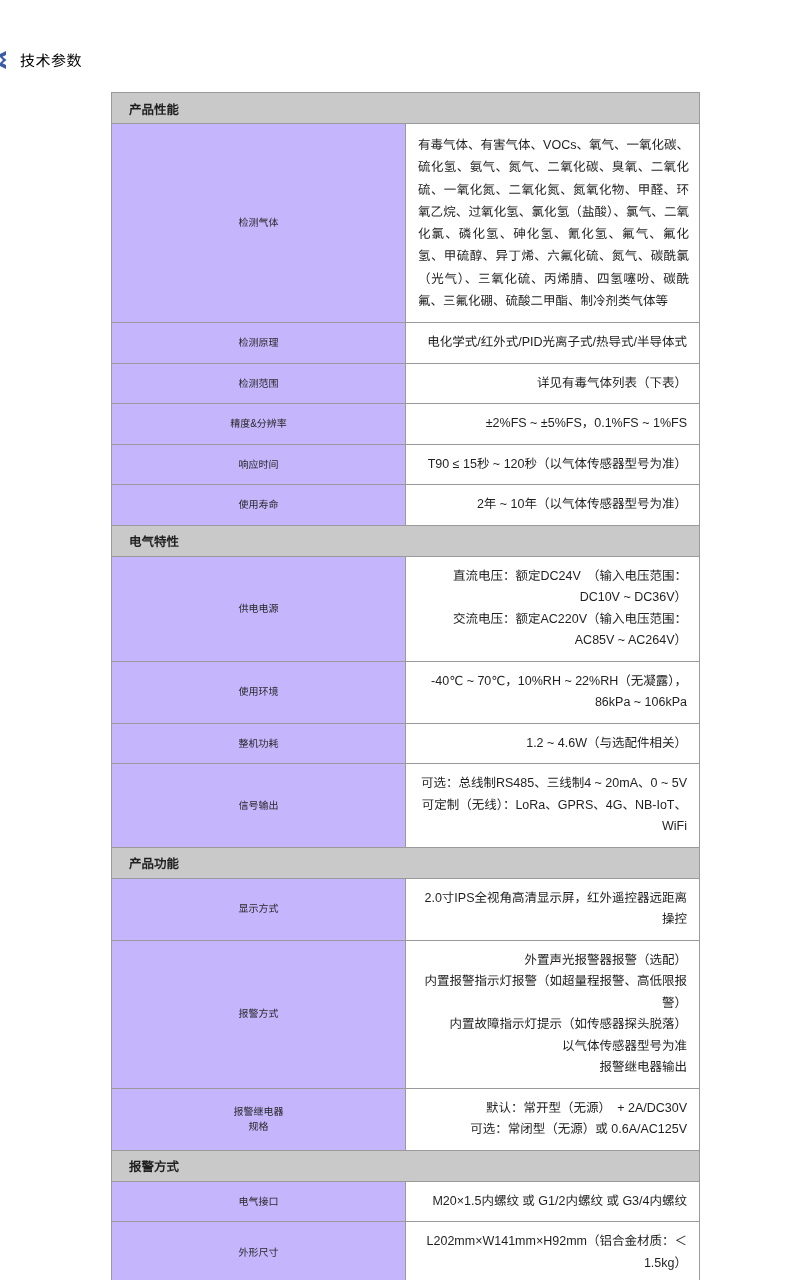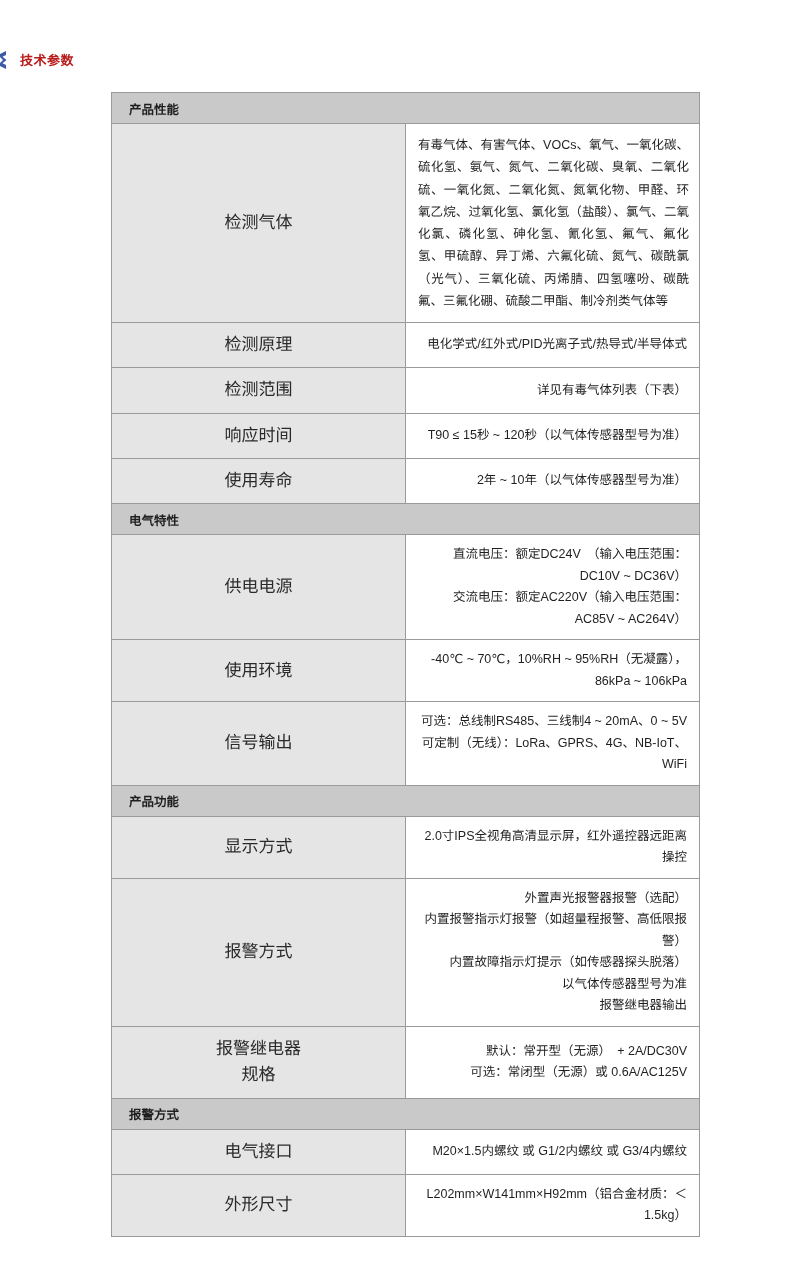--- a/index.html
+++ b/index.html
@@ -27,23 +27,23 @@
     height: 28px;
   }
   .heading-icon {
     width: 20px;
     height: 22px;
     margin-left: -6px;
     flex: 0 0 auto;
     display: block;
   }
   .heading-text {
-    font-size: 13px;
-    font-weight: 700;
-    color: #b91c1c;
+    font-size: 15px;
+    font-weight: 400;
+    color: #000000;
     letter-spacing: 0.5px;
     line-height: 1;
     white-space: nowrap;
   }
 
   
   .spec-table {
     position: absolute;
     left: 111px;
     top: 92px;
@@ -67,24 +67,24 @@
     height: 30px;
     padding: 0 0 0 17px;
     border-left: 1px solid #9a9a9a;
     border-right: 1px solid #9a9a9a;
     margin-left: 24px;
   }
 
   
   td.label-cell {
     width: 113px;
-    background: #e5e5e5;
+    background: #c4b5fd;
     text-align: center;
     color: #2a2a2a;
-    font-size: 17px;
+    font-size: 10px;
     padding: 9px 6px;
     line-height: 1.55;
   }
 
   
   td.value-cell {
     background: #ffffff;
     color: #1f1f1f;
     font-size: 12.5px;
     padding: 9px 12px 9px 12px;
@@ -131,20 +131,26 @@
           <span class="vline">电化学式/红外式/PID光离子式/热导式/半导体式</span>
         </td>
       </tr>
       <tr>
         <td class="label-cell">检测范围</td>
         <td class="value-cell">
           <span class="vline">详见有毒气体列表（下表）</span>
         </td>
       </tr>
       <tr>
+        <td class="label-cell">精度&amp;分辨率</td>
+        <td class="value-cell">
+          <span class="vline">±2%FS ~ ±5%FS，0.1%FS ~ 1%FS</span>
+        </td>
+      </tr>
+      <tr>
         <td class="label-cell">响应时间</td>
         <td class="value-cell">
           <span class="vline">T90 ≤ 15秒 ~ 120秒（以气体传感器型号为准）</span>
         </td>
       </tr>
       <tr>
         <td class="label-cell">使用寿命</td>
         <td class="value-cell">
           <span class="vline">2年 ~ 10年（以气体传感器型号为准）</span>
         </td>
@@ -155,21 +161,27 @@
       <tr>
         <td class="label-cell">供电电源</td>
         <td class="value-cell">
           <span class="vline">直流电压：额定DC24V　（输入电压范围：DC10V ~ DC36V）</span>
           <span class="vline">交流电压：额定AC220V（输入电压范围：AC85V ~ AC264V）</span>
         </td>
       </tr>
       <tr>
         <td class="label-cell">使用环境</td>
         <td class="value-cell">
-          <span class="vline">-40℃ ~ 70℃，10%RH ~ 95%RH（无凝露），86kPa ~ 106kPa</span>
+          <span class="vline">-40℃ ~ 70℃，10%RH ~ 22%RH（无凝露），86kPa ~ 106kPa</span>
+        </td>
+      </tr>
+      <tr>
+        <td class="label-cell">整机功耗</td>
+        <td class="value-cell">
+          <span class="vline">1.2 ~ 4.6W（与选配件相关）</span>
         </td>
       </tr>
       <tr>
         <td class="label-cell">信号输出</td>
         <td class="value-cell">
           <span class="vline">可选：总线制RS485、三线制4 ~ 20mA、0 ~ 5V</span>
           <span class="vline">可定制（无线）：LoRa、GPRS、4G、NB-IoT、WiFi</span>
         </td>
       </tr>
       <tr class="section-row">

